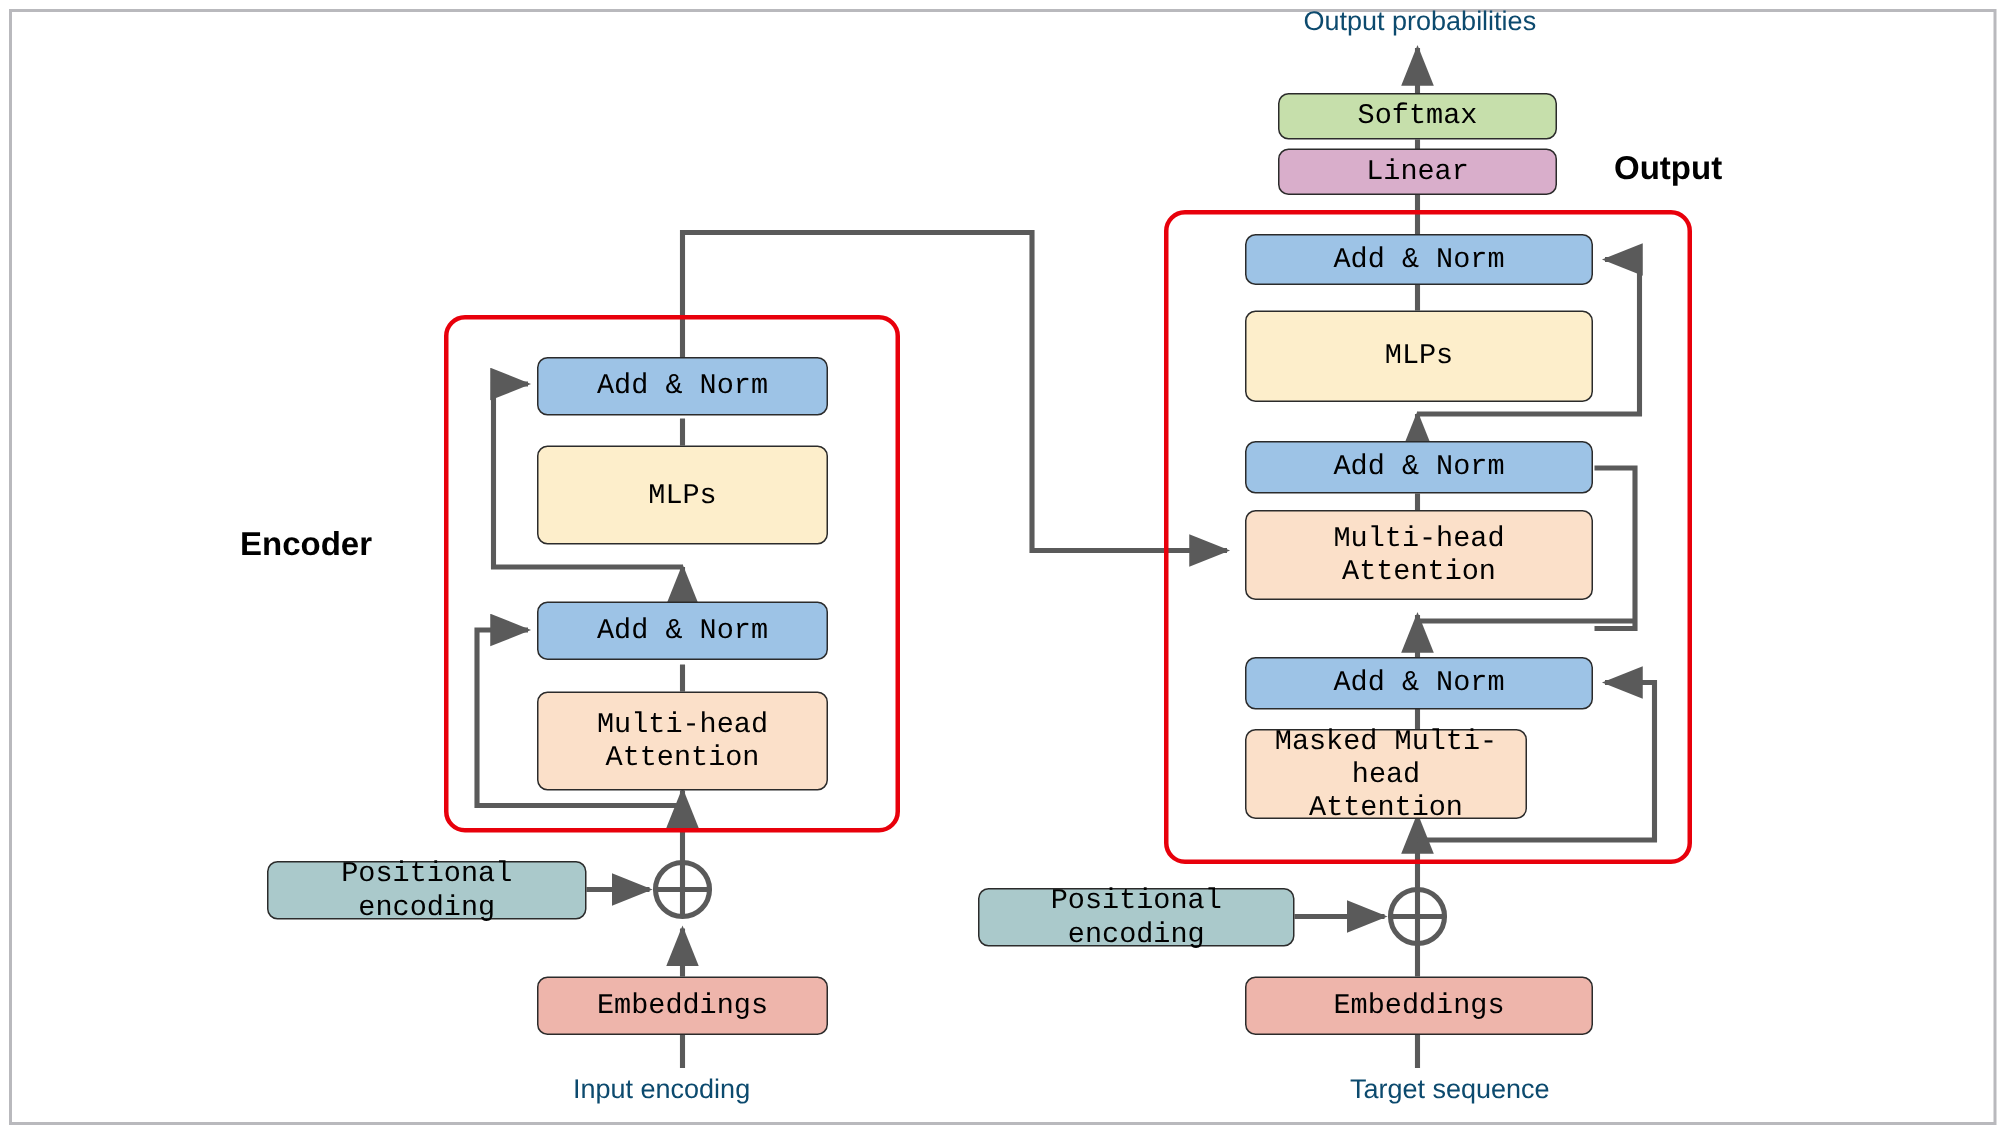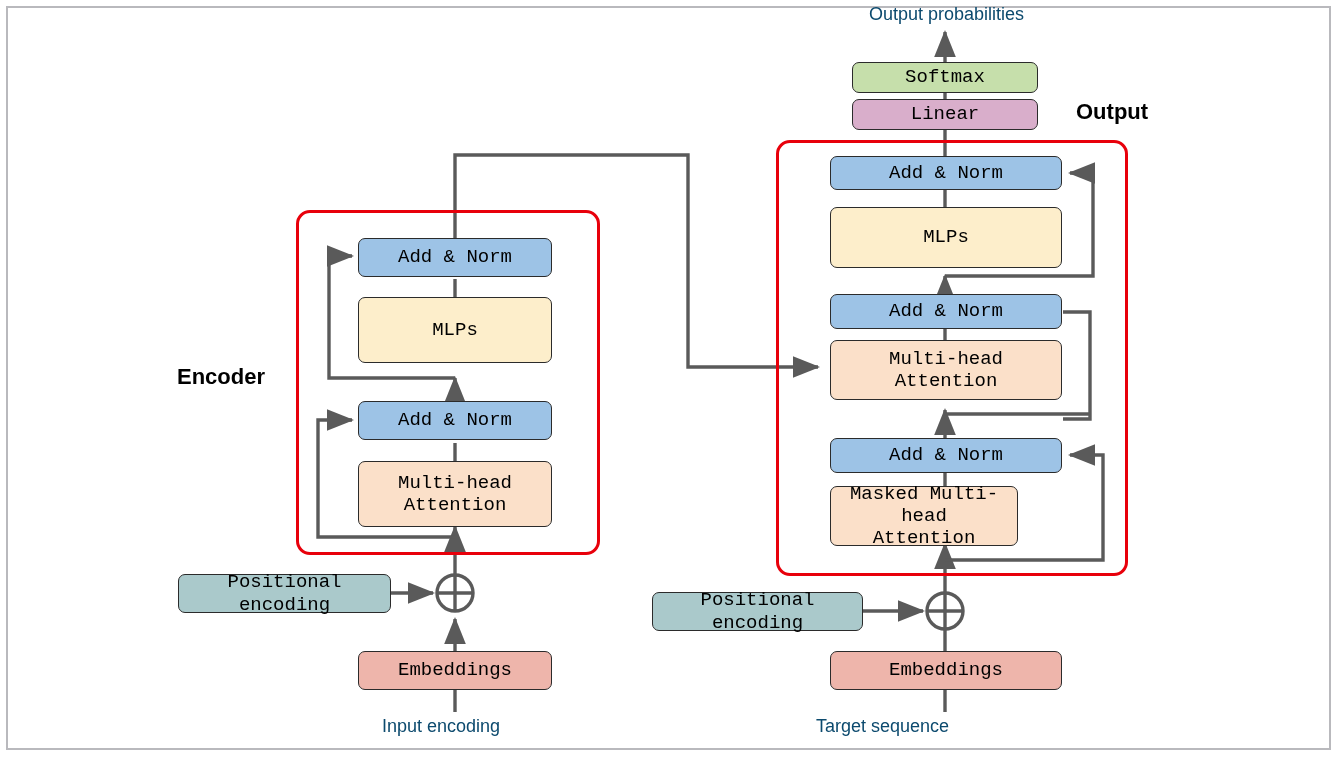--- a/index.html
+++ b/index.html
@@ -145,26 +145,26 @@
 
       <circle cx="945" cy="611" r="18" fill="#ffffff" stroke="#5a5a5a" stroke-width="3.4"></circle>
       <path d="M927,611 L963,611"></path>
       <path d="M945,593 L945,629"></path>
     </g>
   </svg>
 
   <div class="redbox" style="left:296px; top:210px; width:304px; height:345px;"></div>
   <div class="redbox" style="left:776px; top:140px; width:352px; height:436px;"></div>
 
-  <div class="grouplabel" style="left:160px; top:364px;margin-left:17px;">Encoder</div>
+  <div class="grouplabel" style="left:160px; top:350px;">Encoder</div>
   <div class="grouplabel" style="left:1076px; top:99px;">Output</div>
 
   <div class="plaintext" style="left:869px; top:4px;">Output probabilities</div>
   <div class="plaintext" style="left:382px; top:716px;">Input encoding</div>
-  <div class="plaintext" style="left:816px; top:716px;text-align:right;">Target sequence</div>
+  <div class="plaintext" style="left:900px; top:716px;text-align:right;">Target sequence</div>
 
   <div class="node" style="left:358px; top:238px; width:194px; height:39px; background:#9dc3e6;">Add &amp; Norm</div>
 
   <div class="node" style="left:358px; top:297px; width:194px; height:66px; background:#fdeecb;">MLPs</div>
 
   <div class="node" style="left:358px; top:401px; width:194px; height:39px; background:#9dc3e6;">Add &amp; Norm</div>
 
   <div class="node" style="left:358px; top:461px; width:194px; height:66px; background:#fbe0c9;">Multi-head
 Attention</div>
 

